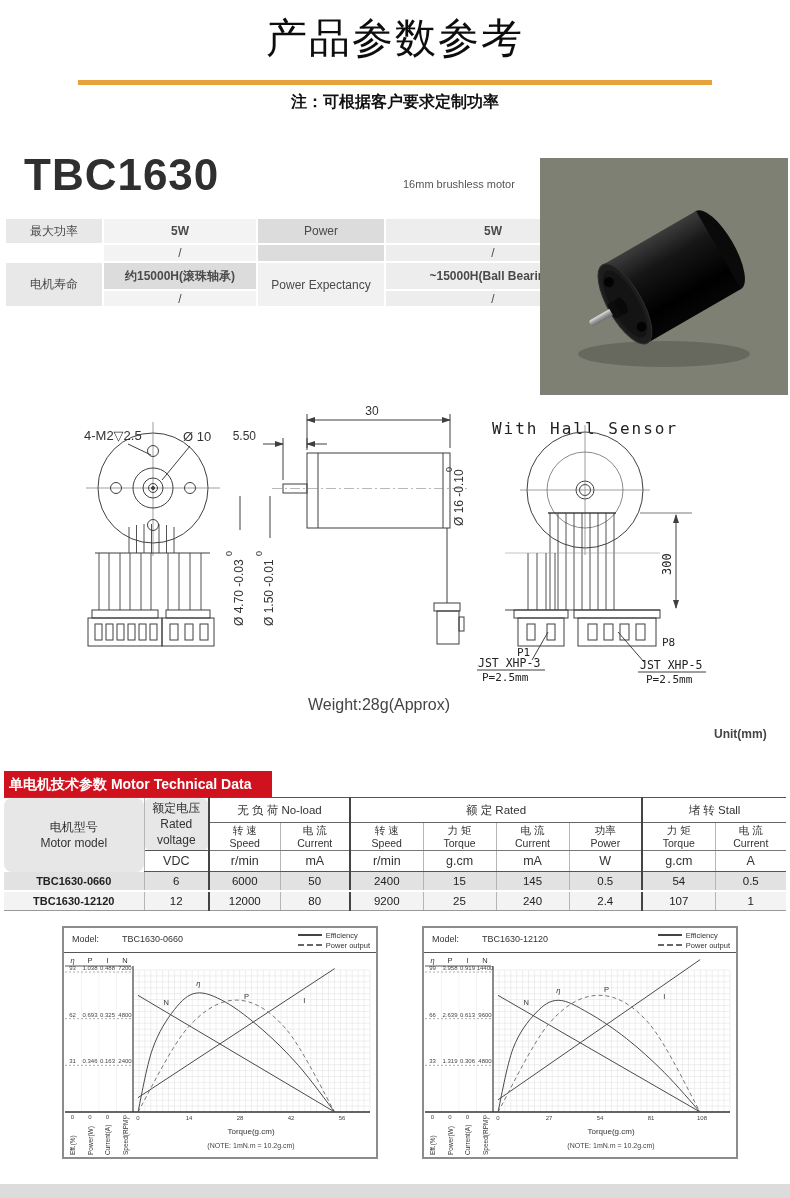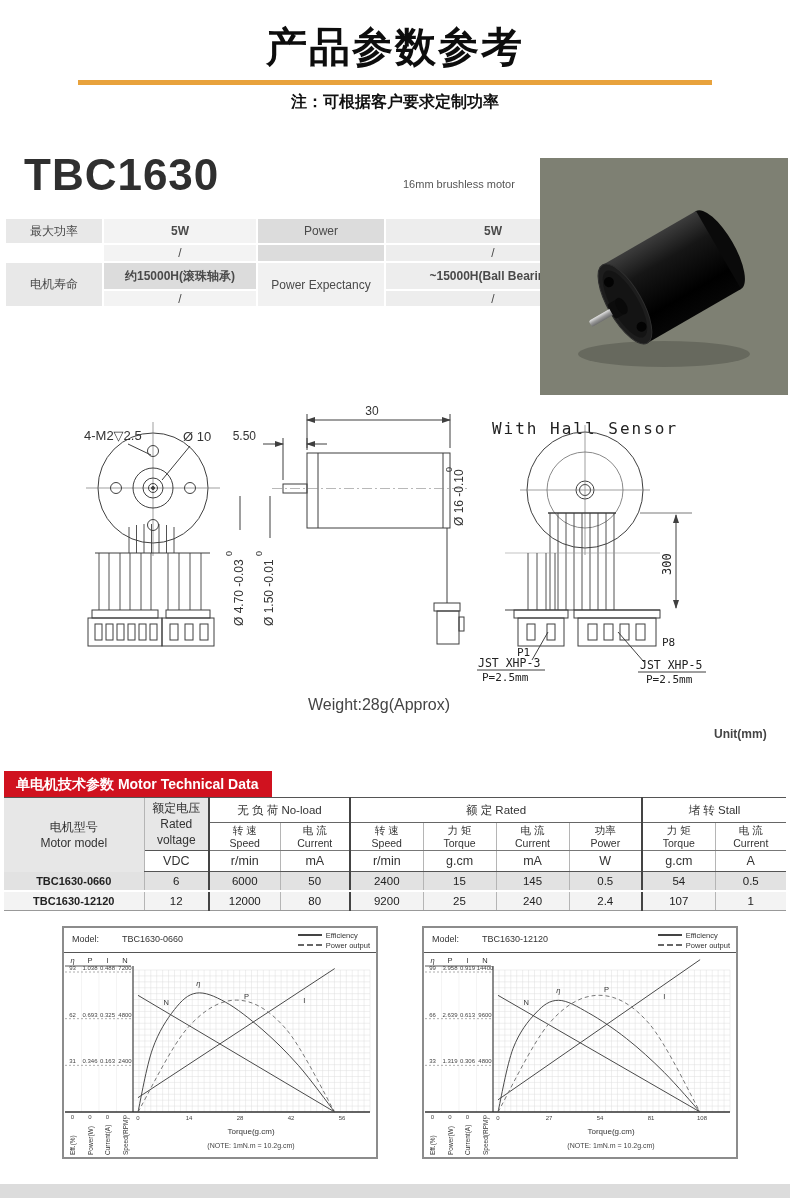--- a/index.html
+++ b/index.html
@@ -1,20 +1,20 @@
 <!DOCTYPE html>
 <html><head>
 <meta charset="utf-8">
 <style>
   html,body{margin:0;padding:0;}
   body{width:790px;height:1198px;position:relative;background:#fff;overflow:hidden;
        font-family:"Liberation Sans","DejaVu Sans",sans-serif;color:#333;}
   .abs{position:absolute;}
   
-  .page-title{top:20px;left:0;width:790px;text-align:center;font-size:41px;font-weight:700;
+  .page-title{top:11px;left:0;width:790px;text-align:center;font-size:41px;font-weight:400;
               color:#0d0d0d;letter-spacing:2px;}
   .rule-orange{top:80px;left:78px;width:634px;height:5px;background:#E8A23C;}
   .note{top:92px;left:0;width:790px;text-align:center;font-size:16px;font-weight:bold;color:#111;}
   
   .model-heading{top:150px;left:24px;font-size:44px;font-weight:800;color:#2f2f2f;letter-spacing:1px;}
   .subtitle{top:178px;left:403px;font-size:11px;color:#555;}
   
   .spec{top:217px;left:4px;border-spacing:2px;border-collapse:separate;}
   .spec td{font-size:12px;color:#4a4a4a;text-align:center;padding:0 12px;}
   .spec .c1{width:72px;} .spec .c2{width:128px;} .spec .c3{width:102px;} .spec .c4{width:190px;}
@@ -23,28 +23,28 @@
   .g4{background:#ededed;} .g5{background:#f1f1f1;}
   .bold{font-weight:700;}
   
   .photo{top:158px;left:540px;width:248px;height:237px;}
   
   .drawing{top:398px;left:0;width:790px;height:350px;}
   .weight-label{top:696px;left:308px;font-size:16px;color:#444;}
   .unit-label{top:727px;left:714px;font-size:12px;font-weight:bold;color:#444;}
   
   .banner{top:771px;left:4px;width:268px;height:26px;background:#D0121F;color:#fff;
-          font-size:14px;font-weight:bold;line-height:26px;padding-left:12px;box-sizing:border-box;}
+          font-size:14px;font-weight:bold;line-height:26px;padding-left:5px;box-sizing:border-box;}
   
   .tech-wrap{top:797px;left:4px;}
   table.tech{border-collapse:collapse;table-layout:fixed;width:782px;}
   .tech th,.tech td{text-align:center;vertical-align:middle;font-weight:normal;padding:0;}
   .tech thead th{background:#fff;}
   .tech .pre{white-space:pre-line;}
-  .tech .hm{background:#e7e7e7;font-size:12px;color:#333;line-height:1.35;}
+  .tech .hm{background:#e7e7e7;font-size:12px;color:#333;line-height:1.35;border-radius:8px;}
   .tech .grp{font-size:11.5px;color:#333;height:24px;border-bottom:1px solid #666;}
   .tech .sub{font-size:10.5px;color:#333;height:27px;line-height:1.2;border-bottom:1px solid #777;}
   .tech .unit{font-size:12.5px;color:#333;height:20px;border-bottom:1.5px solid #555;}
   .tech .bL{border-left:2px solid #444;}
   .tech .bl{border-left:1px solid #b5b5b5;}
   .tech thead th{border-top:1.5px solid #555;}
   .tech tbody tr.r0 td{background:#e2e2e2;border-bottom:2px solid #fff;}
   .tech tbody tr.r1 td{background:#f3f3f3;border-bottom:1.5px solid #999;}
   .tech tbody td{font-size:11.5px;height:18px;color:#222;}
   .tech tbody td.mname{font-weight:bold;font-size:11px;}

